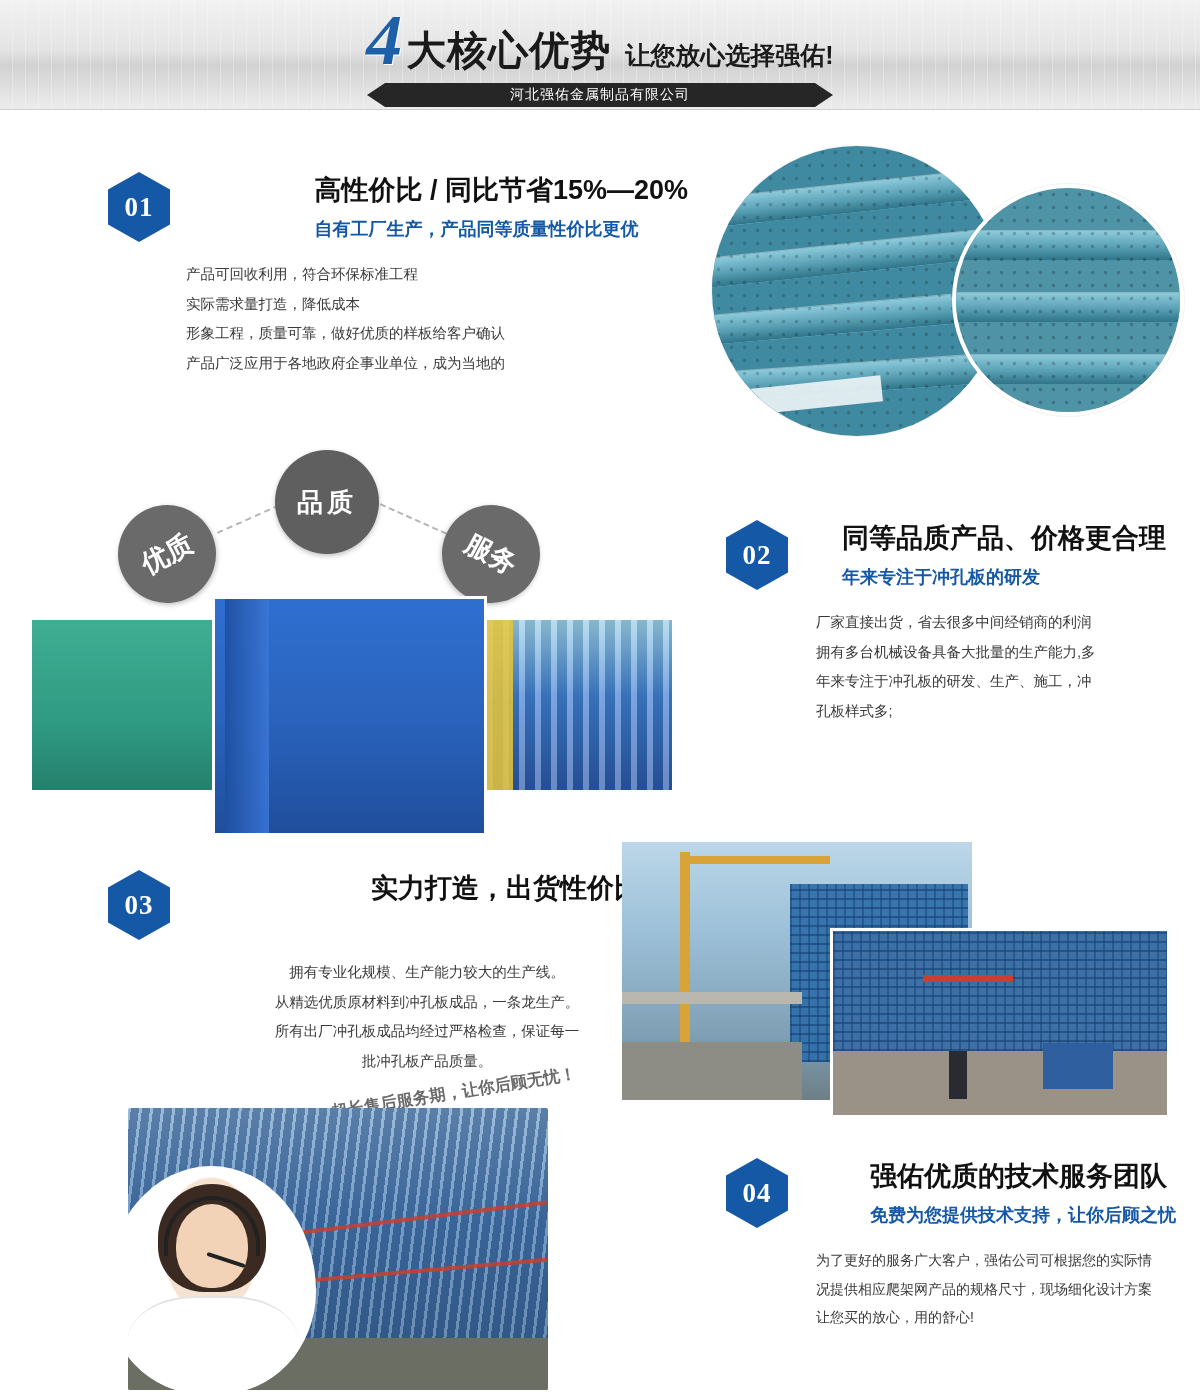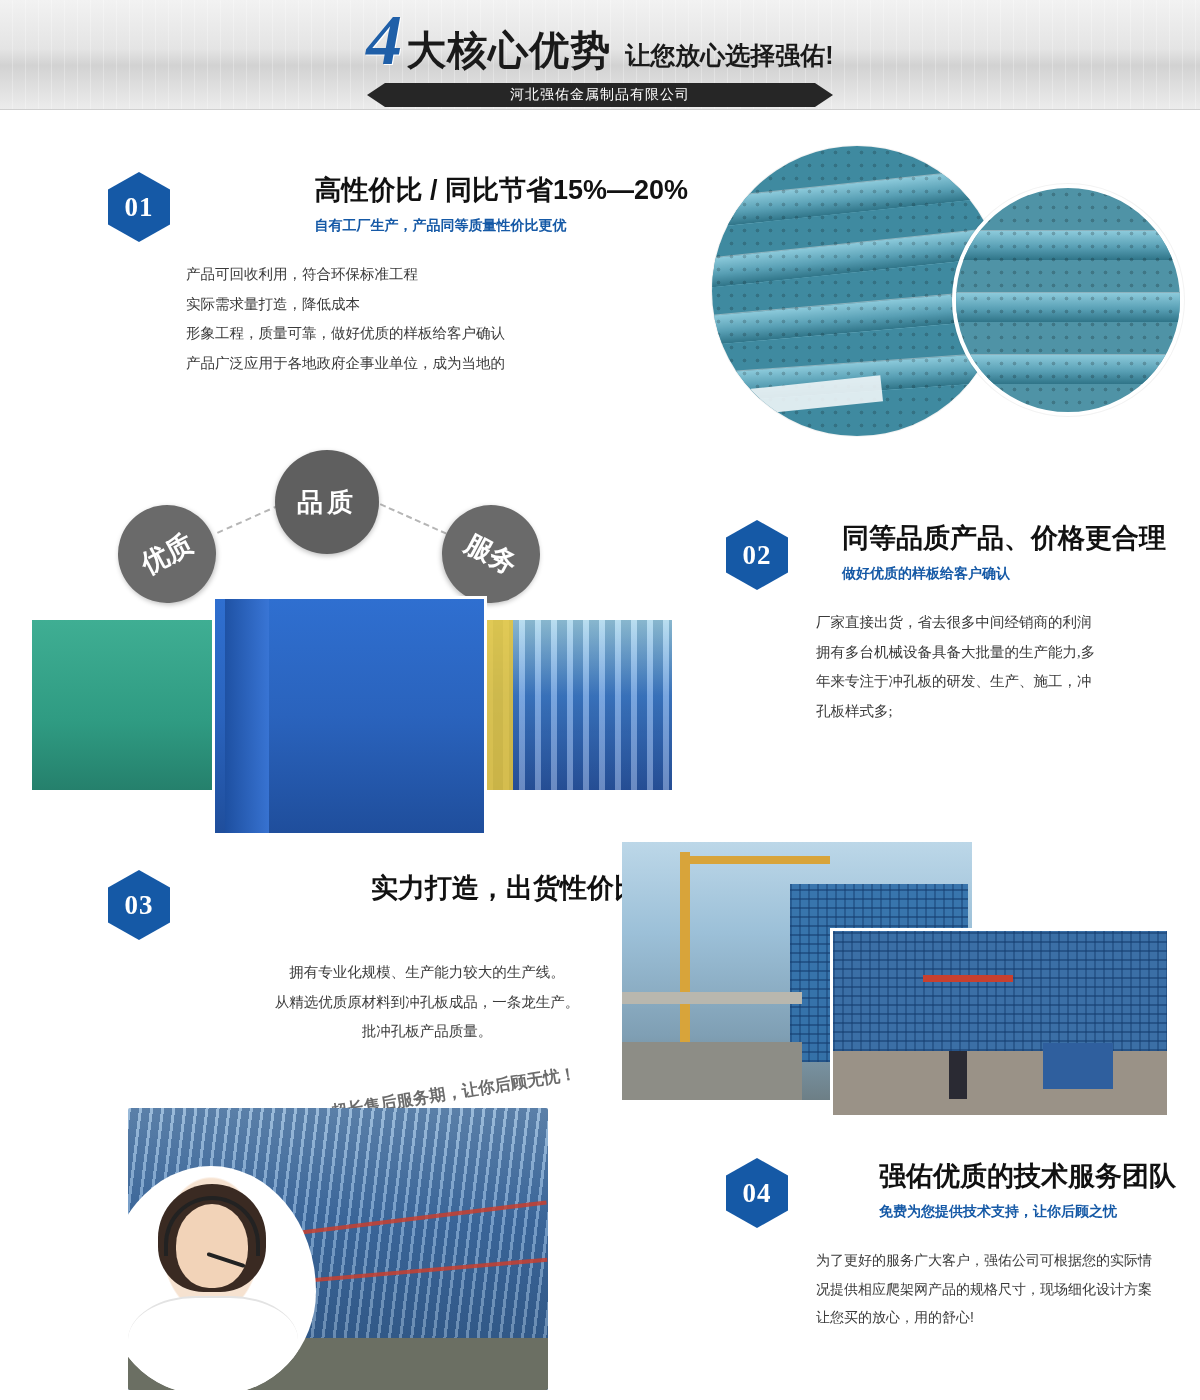--- a/index.html
+++ b/index.html
@@ -69,21 +69,21 @@
   .hex .num {
     color: #ffffff; font-size: 27px; font-weight: bold;
     font-family: "Liberation Serif", serif; letter-spacing: 1px;
   }
 
   
   .block { position: absolute; }
   .block-head { display: flex; align-items: flex-start; justify-content: space-between; }
   .block-titles { margin-left: 16px; padding-top: 2px; }
   .b-title { font-size: 27px; font-weight: bold; color: #111111; line-height: 1.25; white-space: nowrap;}
-  .b-sub { font-size: 14px; font-weight: bold; color: #1559a6; margin-top: 9px; white-space: nowrap;}
+  .b-sub { font-size: 18px; font-weight: bold; color: #1559a6; margin-top: 9px; white-space: nowrap;}
   .b-body { margin-top: 18px; font-size: 14.5px; color: #3a3a3a; line-height: 2.05; }
   .b-body div { white-space: nowrap; }
 
   
   .perf-dots {
     background-image: radial-gradient(circle, rgba(0,0,0,.33) 1.6px, rgba(0,0,0,0) 2.2px);
     background-size: 13px 13px;
   }
 
   
@@ -282,24 +282,24 @@
 
   <div class="block" style="left:726px; top:520px; width:440px;">
     <div class="block-head">
       <div class="hex">
         <div class="shape">
             <span class="num">02</span>
           </div>
       </div>
       <div class="block-titles">
         <div class="b-title">同等品质产品、价格更合理</div>
-        <div class="b-sub">做好优质的样板给客户确认</div>
-      </div>
-    </div>
-    <div class="b-body" style="margin-left:90px;font-family:Liberation Serif, serif;">
+        <div class="b-sub">年来专注于冲孔板的研发</div>
+      </div>
+    </div>
+    <div class="b-body" style="margin-left:90px;">
       <div>厂家直接出货，省去很多中间经销商的利润</div>
       <div>拥有多台机械设备具备大批量的生产能力,多</div>
       <div>年来专注于冲孔板的研发、生产、施工，冲</div>
       <div>孔板样式多;</div>
     </div>
   </div>
 
   <div class="block" style="left:108px; top:870px; width:560px;">
     <div class="block-head">
       <div class="hex">
@@ -307,20 +307,21 @@
             <span class="num">03</span>
           </div>
       </div>
       <div class="block-titles">
         <div class="b-title">实力打造，出货性价比高</div>
       </div>
     </div>
     <div class="b-body" style="margin-left:78px;text-align:center;">
       <div>拥有专业化规模、生产能力较大的生产线。</div>
       <div>从精选优质原材料到冲孔板成品，一条龙生产。</div>
+      <div>所有出厂冲孔板成品均经过严格检查，保证每一</div>
       <div>批冲孔板产品质量。</div>
     </div>
   </div>
 
   <div class="ph-site1">
     <div style="position:absolute; left:168px; top:42px; width:178px; height:178px; background:#2f6ea8; opacity:.92;"></div>
     <div class="mesh" style="left:168px; top:42px; width:178px; height:178px; position:absolute;"></div>
     <div style="position:absolute; left:58px; top:10px; width:10px; height:230px; background:#d8a43a;"></div>
     <div style="position:absolute; left:58px; top:14px; width:150px; height:8px; background:#d8a43a;"></div>
     <div style="position:absolute; left:0; top:200px; width:180px; height:58px; background:#8d8d86;"></div>

